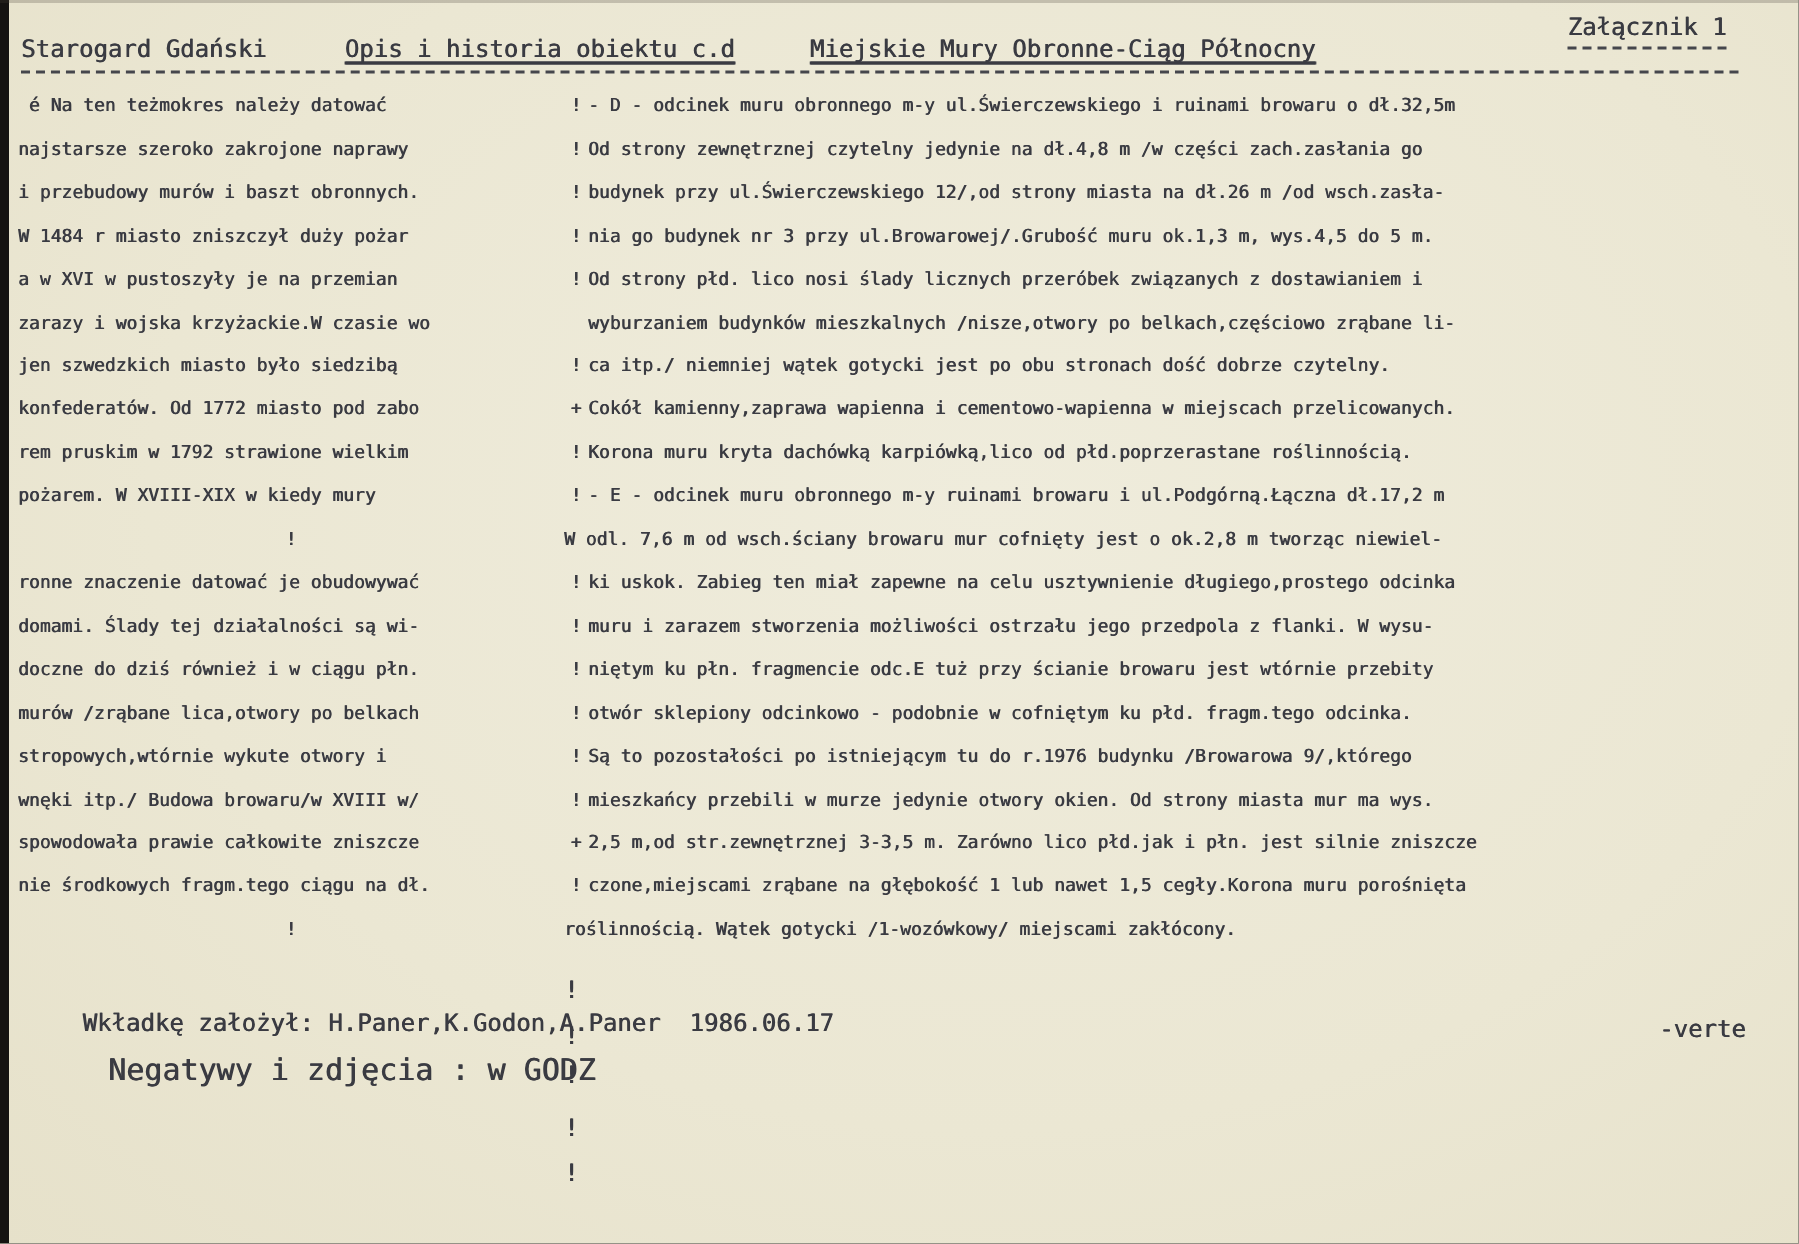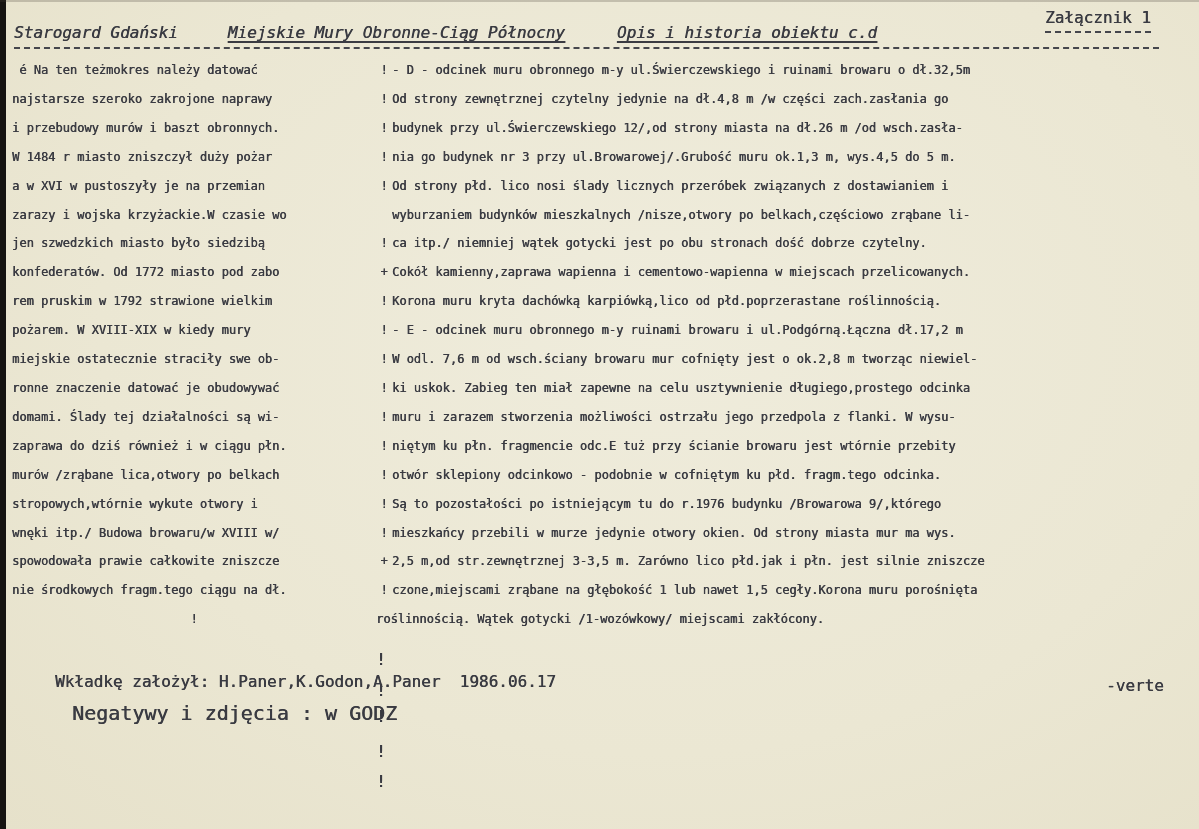--- a/index.html
+++ b/index.html
@@ -32,21 +32,21 @@
     white-space: pre;
   }
   .header {
     position: absolute; top: 23px; left: 14px; width: 1145px;
     font-size: 16px; line-height: 20px;
     display: flex;
     border-bottom: 2px dashed #45464c;
     padding-bottom: 4px;
     white-space: pre;
   }
-  .header .seg { display: inline-block; font-style: italic; }
+  .header .seg { display: inline-block; }
   .header .gap1 { margin-left: 50px; }
   .header .gap2 { margin-left: 52px; }
   .header .u { text-decoration: underline; text-underline-offset: 3px; text-decoration-thickness: 1.5px; }
   .rows {
     position: absolute; top: 56px; left: 12px; width: 1185px;
     font-size: 12px; line-height: 28.9px;
   }
   .row {
     display: grid;
     grid-template-columns: 364px 16px 1fr;
@@ -71,39 +71,39 @@
 <body>
 
 <div class="page">
   <div class="edge-left"></div>
   <div class="edge-top"></div>
 
   <div class="attachment">Załącznik 1</div>
 
   <div class="header">
     <span class="seg">Starogard Gdański</span>
+    <span class="seg gap2 u">Opis i historia obiektu c.d</span>
     <span class="seg gap1 u">Miejskie Mury Obronne-Ciąg Północny</span>
-    <span class="seg gap2 u">Opis i historia obiektu c.d</span>
   </div>
 
   <div class="rows" id="rows">
       <div class="row"><span class="cell left"> é Na ten teżmokres należy datować</span><span class="cell sep">!</span><span class="cell right">- D - odcinek muru obronnego m-y ul.Świerczewskiego i ruinami browaru o dł.32,5m</span></div>
       <div class="row"><span class="cell left">najstarsze szeroko zakrojone naprawy</span><span class="cell sep">!</span><span class="cell right">Od strony zewnętrznej czytelny jedynie na dł.4,8 m /w części zach.zasłania go</span></div>
       <div class="row"><span class="cell left">i przebudowy murów i baszt obronnych.</span><span class="cell sep">!</span><span class="cell right">budynek przy ul.Świerczewskiego 12/,od strony miasta na dł.26 m /od wsch.zasła-</span></div>
       <div class="row"><span class="cell left">W 1484 r miasto zniszczył duży pożar</span><span class="cell sep">!</span><span class="cell right">nia go budynek nr 3 przy ul.Browarowej/.Grubość muru ok.1,3 m, wys.4,5 do 5 m.</span></div>
       <div class="row"><span class="cell left">a w XVI w pustoszyły je na przemian</span><span class="cell sep">!</span><span class="cell right">Od strony płd. lico nosi ślady licznych przeróbek związanych z dostawianiem i</span></div>
       <div class="row"><span class="cell left">zarazy i wojska krzyżackie.W czasie wo</span><span class="cell sep"></span><span class="cell right">wyburzaniem budynków mieszkalnych /nisze,otwory po belkach,częściowo zrąbane li-</span></div>
       <div class="row"><span class="cell left">jen szwedzkich miasto było siedzibą</span><span class="cell sep">!</span><span class="cell right">ca itp./ niemniej wątek gotycki jest po obu stronach dość dobrze czytelny.</span></div>
       <div class="row"><span class="cell left">konfederatów. Od 1772 miasto pod zabo</span><span class="cell sep">+</span><span class="cell right">Cokół kamienny,zaprawa wapienna i cementowo-wapienna w miejscach przelicowanych.</span></div>
       <div class="row"><span class="cell left">rem pruskim w 1792 strawione wielkim</span><span class="cell sep">!</span><span class="cell right">Korona muru kryta dachówką karpiówką,lico od płd.poprzerastane roślinnością.</span></div>
       <div class="row"><span class="cell left">pożarem. W XVIII-XIX w kiedy mury</span><span class="cell sep">!</span><span class="cell right">- E - odcinek muru obronnego m-y ruinami browaru i ul.Podgórną.Łączna dł.17,2 m</span></div>
-      <div class="row"><span class="cell left">miejskie ostatecznie straciły swe ob-</span><span class="cell sep">!</span><span class="cell right">W odl. 7,6 m od wsch.ściany browaru mur cofnięty jest o ok.2,8 m tworząc niewiel-</span></div>
+      <div class="row"><span class="cell sep">!</span><span class="cell right">W odl. 7,6 m od wsch.ściany browaru mur cofnięty jest o ok.2,8 m tworząc niewiel-</span></div>
       <div class="row"><span class="cell left">ronne znaczenie datować je obudowywać</span><span class="cell sep">!</span><span class="cell right">ki uskok. Zabieg ten miał zapewne na celu usztywnienie długiego,prostego odcinka</span></div>
       <div class="row"><span class="cell left">domami. Ślady tej działalności są wi-</span><span class="cell sep">!</span><span class="cell right">muru i zarazem stworzenia możliwości ostrzału jego przedpola z flanki. W wysu-</span></div>
-      <div class="row"><span class="cell left">zaprawa do dziś również i w ciągu płn.</span><span class="cell sep">!</span><span class="cell right">niętym ku płn. fragmencie odc.E tuż przy ścianie browaru jest wtórnie przebity</span></div>
+      <div class="row"><span class="cell left">doczne do dziś również i w ciągu płn.</span><span class="cell sep">!</span><span class="cell right">niętym ku płn. fragmencie odc.E tuż przy ścianie browaru jest wtórnie przebity</span></div>
       <div class="row"><span class="cell left">murów /zrąbane lica,otwory po belkach</span><span class="cell sep">!</span><span class="cell right">otwór sklepiony odcinkowo - podobnie w cofniętym ku płd. fragm.tego odcinka.</span></div>
       <div class="row"><span class="cell left">stropowych,wtórnie wykute otwory i</span><span class="cell sep">!</span><span class="cell right">Są to pozostałości po istniejącym tu do r.1976 budynku /Browarowa 9/,którego</span></div>
       <div class="row"><span class="cell left">wnęki itp./ Budowa browaru/w XVIII w/</span><span class="cell sep">!</span><span class="cell right">mieszkańcy przebili w murze jedynie otwory okien. Od strony miasta mur ma wys.</span></div>
       <div class="row"><span class="cell left">spowodowała prawie całkowite zniszcze</span><span class="cell sep">+</span><span class="cell right">2,5 m,od str.zewnętrznej 3-3,5 m. Zarówno lico płd.jak i płn. jest silnie zniszcze</span></div>
       <div class="row"><span class="cell left">nie środkowych fragm.tego ciągu na dł.</span><span class="cell sep">!</span><span class="cell right">czone,miejscami zrąbane na głębokość 1 lub nawet 1,5 cegły.Korona muru porośnięta</span></div>
       <div class="row"><span class="cell sep">!</span><span class="cell right">roślinnością. Wątek gotycki /1-wozówkowy/ miejscami zakłócony.</span></div>
     </div>
 
   <span class="mark m0">!</span>
   <span class="mark m1">!</span>

